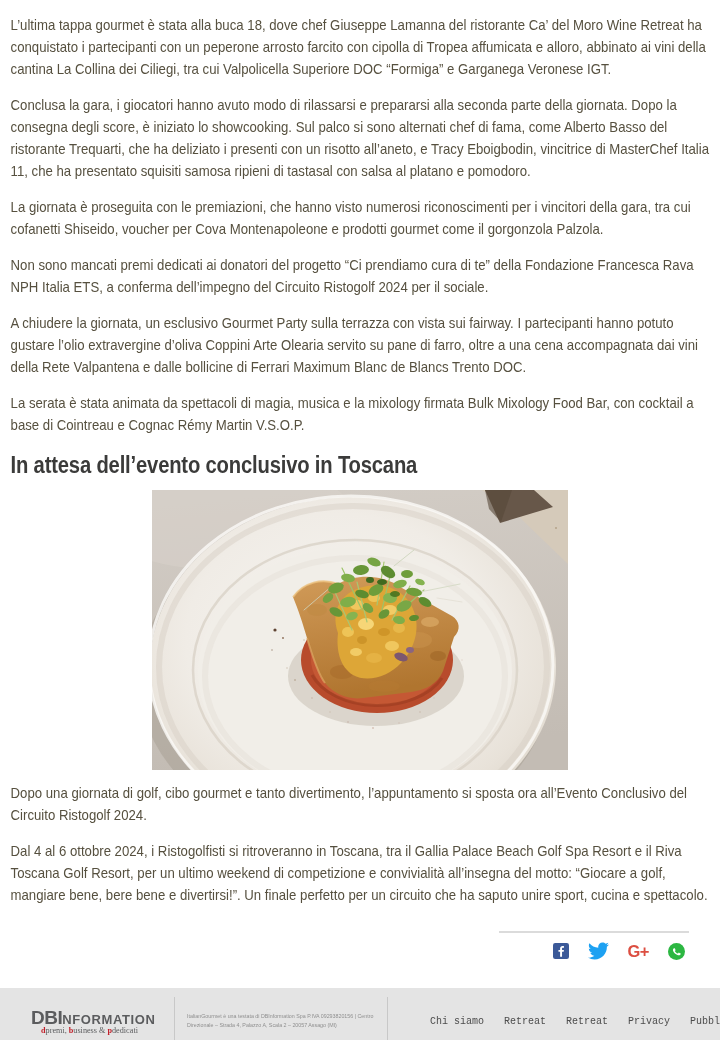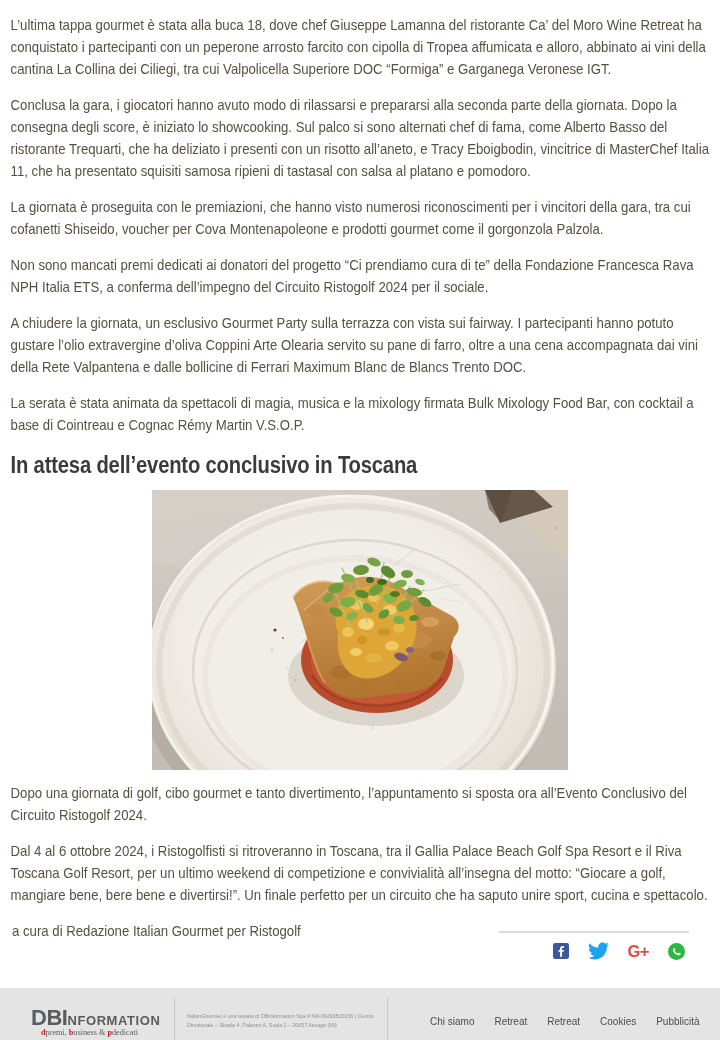--- a/index.html
+++ b/index.html
@@ -25,33 +25,33 @@
   .share-icons{display:flex;align-items:center;justify-content:flex-end;
                gap:19px;padding:9px 4px 0 0;}
   .share-icons > *{display:block;cursor:pointer;}
   .gplus{font-weight:700;font-size:16.5px;color:#dc4e41;line-height:17px;
          letter-spacing:-0.5px;}
 
   footer{position:absolute;left:0;top:974px;width:720px;height:66px;
          background:#e4e4e4;display:flex;align-items:center;}
   .f-logo{margin-left:31px;width:130px;flex:none;}
   .logo-line{display:flex;align-items:baseline;color:#5b5c5e;white-space:nowrap;}
-  .logo-dbi{font-size:22px;font-weight:800;letter-spacing:-0.5px;}
+  .logo-dbi{font-size:19px;font-weight:800;letter-spacing:-0.5px;}
   .logo-rest{font-size:13px;font-weight:800;letter-spacing:0.6px;}
   .logo-tagline{font-family:"Liberation Serif",serif;font-size:8.2px;
                 color:#5b5c5e;margin-top:-3px;padding-left:10px;white-space:nowrap;}
   .logo-tagline .accent{color:#c2202a;font-weight:700;}
   .f-div{width:1px;height:48px;background:#c8c8c8;flex:none;}
   .f-div.one{margin-left:13px;}
   .f-div.two{margin-left:30px;}
   .f-legal{margin-left:12px;width:170px;flex:none;font-size:5.3px;
            line-height:9px;color:#8f8f8f;}
   .f-legal span{display:block;white-space:nowrap;}
   .f-links{display:flex;gap:20px;margin-left:42px;font-size:10px;color:#4c4c4c;}
-  .f-links a{color:#4c4c4c;text-decoration:none;cursor:pointer;white-space:nowrap;}
+  .f-links a{color:#4c4c4c;text-decoration:none;cursor:pointer;white-space:nowrap;font-family:Liberation Mono, monospace;}
 </style>
 </head>
 <body>
 
 <div class="page">
 
   <div class="squeeze">
     <p>L’ultima tappa gourmet è stata alla buca 18, dove chef Giuseppe Lamanna del ristorante Ca’ del Moro Wine Retreat ha conquistato i partecipanti con un peperone arrosto farcito con cipolla di Tropea affumicata e alloro, abbinato ai vini della cantina La Collina dei Ciliegi, tra cui Valpolicella Superiore DOC “Formiga” e Garganega Veronese IGT.</p>
     <p>Conclusa la gara, i giocatori hanno avuto modo di rilassarsi e prepararsi alla seconda parte della giornata. Dopo la consegna degli score, è iniziato lo showcooking. Sul palco si sono alternati chef di fama, come Alberto Basso del ristorante Trequarti, che ha deliziato i presenti con un risotto all’aneto, e Tracy Eboigbodin, vincitrice di MasterChef Italia 11, che ha presentato squisiti samosa ripieni di tastasal con salsa al platano e pomodoro.</p>
     <p>La giornata è proseguita con le premiazioni, che hanno visto numerosi riconoscimenti per i vincitori della gara, tra cui cofanetti Shiseido, voucher per Cova Montenapoleone e prodotti gourmet come il gorgonzola Palzola.</p>
@@ -204,23 +204,20 @@
         <ellipse cx="258" cy="160" rx="4" ry="3" fill="#8a6580"></ellipse>
       </g>
     </svg>
   </div>
 
   <div class="squeeze">
     <p style="margin-top:12px;">Dopo una giornata di golf, cibo gourmet e tanto divertimento, l’appuntamento si sposta ora all’Evento Conclusivo del Circuito Ristogolf 2024.</p>
     <p>Dal 4 al 6 ottobre 2024, i Ristogolfisti si ritroveranno in Toscana, tra il Gallia Palace Beach Golf Spa Resort e il Riva Toscana Golf Resort, per un ultimo weekend di competizione e convivialità all’insegna del motto: “Giocare a golf, mangiare bene, bere bene e divertirsi!”. Un finale perfetto per un circuito che ha saputo unire sport, cucina e spettacolo.</p>
   </div>
 
-  <div class="byline-wrap">
-    <div class="byline">a cura di Redazione Italian Gourmet per Ristogolf</div>
-  </div>
 
   <div class="share-box">
     <div class="share-divider"></div>
     <div class="share-icons">
       <svg width="16" height="16" viewBox="0 0 16 16">
         <rect width="16" height="16" rx="2.2" fill="#3b5998"></rect>
         <path fill="#ffffff" d="M9.05 13.7V8.85h1.63l.24-1.9H9.05V5.75c0-.55.15-.92.94-.92h1V3.13c-.17-.02-.77-.07-1.46-.07-1.45 0-2.44.88-2.44 2.5v1.39H5.46v1.9h1.63v4.85h1.96z"></path>
       </svg>
       <svg width="21" height="18" viewBox="0 2 24 20">
         <path fill="#1da1f2" d="M23.954 4.569c-.885.389-1.83.654-2.825.775 1.014-.611 1.794-1.574 2.163-2.723-.951.555-2.005.959-3.127 1.184-.896-.959-2.173-1.559-3.591-1.559-2.717 0-4.92 2.203-4.92 4.917 0 .39.045.765.127 1.124C7.691 8.094 4.066 6.13 1.64 3.161c-.427.722-.666 1.561-.666 2.475 0 1.71.87 3.213 2.188 4.096-.807-.026-1.566-.248-2.228-.616v.061c0 2.385 1.693 4.374 3.946 4.827-.413.111-.849.171-1.296.171-.314 0-.615-.03-.916-.086.631 1.953 2.445 3.377 4.604 3.417-1.68 1.319-3.809 2.105-6.102 2.105-.39 0-.779-.023-1.17-.067 2.189 1.394 4.768 2.209 7.557 2.209 9.054 0 13.999-7.496 13.999-13.986 0-.209 0-.42-.015-.63.961-.689 1.8-1.56 2.46-2.548l-.047-.02z"></path>
@@ -244,18 +241,18 @@
     <div class="f-div one"></div>
     <div class="f-legal">
       <span>ItalianGourmet è una testata di DBInformation Spa P.IVA 09293820156 | Centro</span>
       <span>Direzionale – Strada 4, Palazzo A, Scala 2 – 20057 Assago (MI)</span>
     </div>
     <div class="f-div two"></div>
     <nav class="f-links">
       <a>Chi siamo</a>
       <a>Retreat</a>
       <a>Retreat</a>
-      <a>Cookies</a>
+      <a>Privacy</a>
       <a>Pubblicità</a>
     </nav>
   </footer>
 
 </div>
 
 </body></html>

